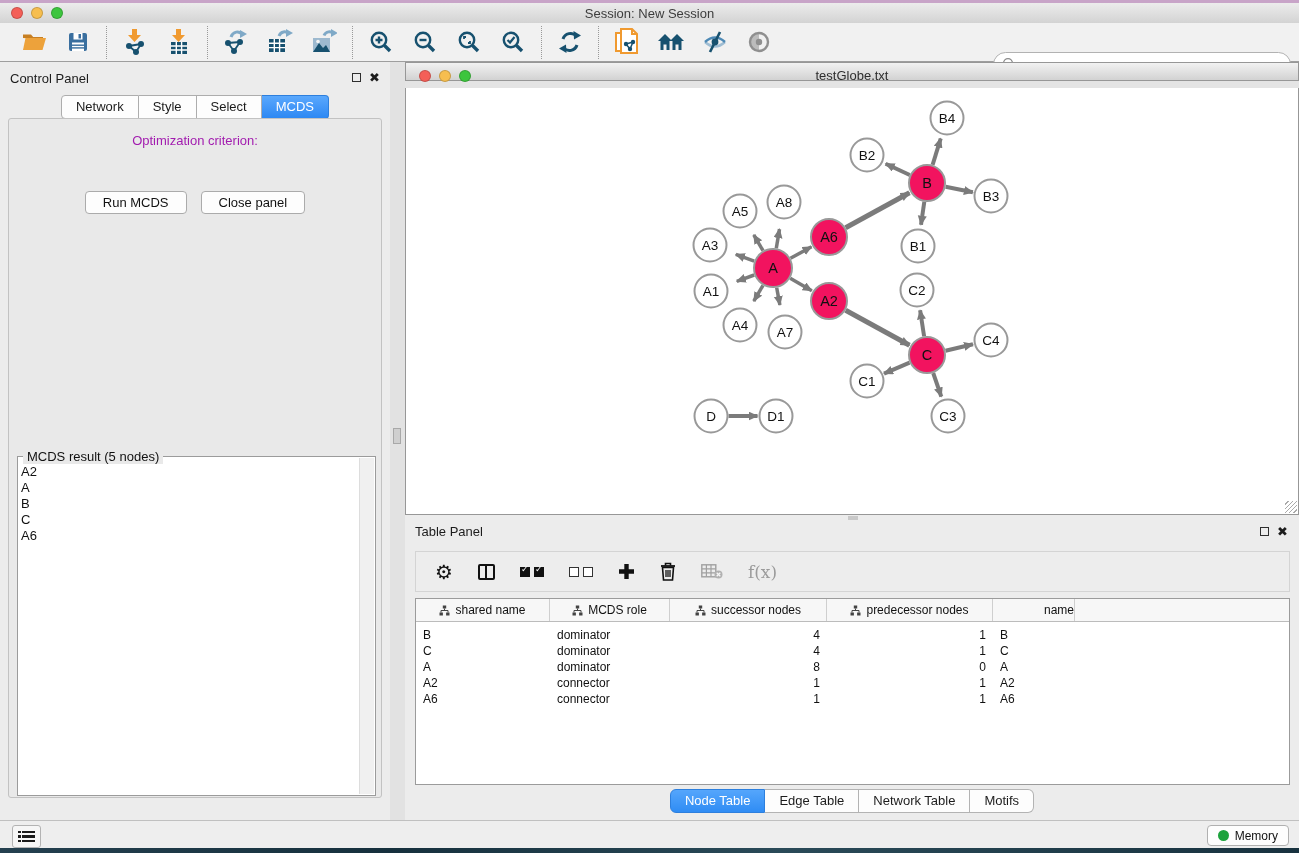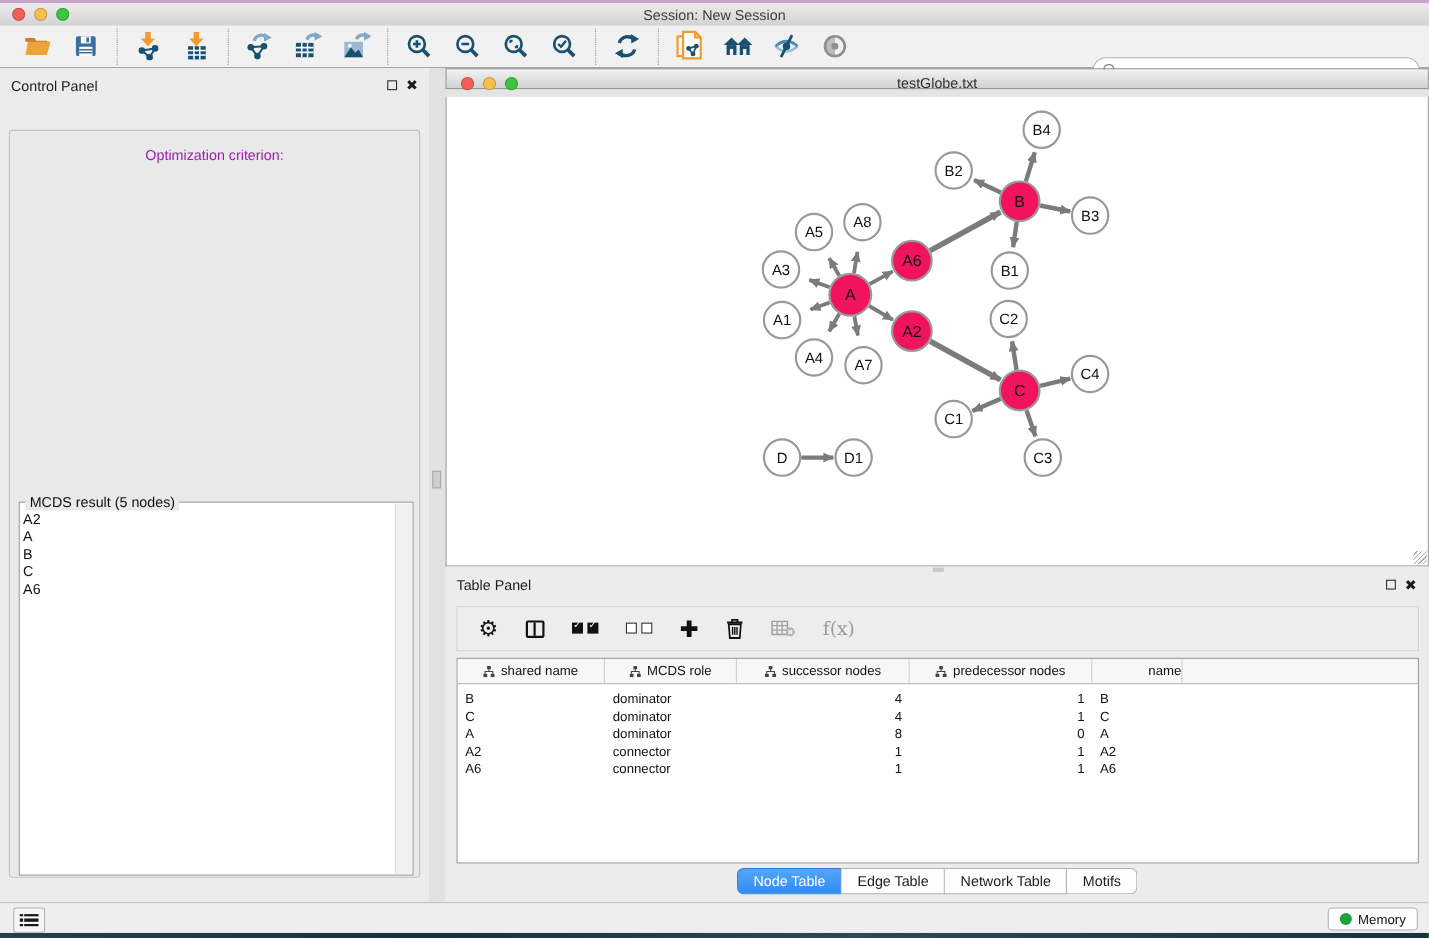--- a/index.html
+++ b/index.html
@@ -329,22 +329,32 @@
         </svg>
       </span>
     <input id="search-input" style="border: none; outline: none; background: transparent; flex: 1 1 0%; font-size: 12px; height: 20px;" placeholder="">
   </div>
 </div>
 
 <div id="control-panel" class="abs">
   <div class="panel-title">Control Panel</div>
   <div id="cp-float" class="panel-float"></div>
   <div id="cp-close" class="panel-close">✖</div>
+  <div id="cp-tabs">
+      <div class="seg-tab">Network</div>
+      <div class="seg-tab">Style</div>
+      <div class="seg-tab">Select</div>
+      <div class="seg-tab active">MCDS</div>
+    </div>
   <div id="cp-body">
     <div id="opt-label">Optimization criterion:</div>
+    <div id="cp-buttons">
+      <div class="cp-btn">Run MCDS</div>
+      <div class="cp-btn">Close panel</div>
+    </div>
     <div id="result-box">
       <div id="result-legend">MCDS result (5 nodes)</div>
       <div id="result-list">
           <div>A2</div>
           <div>A</div>
           <div>B</div>
           <div>C</div>
           <div>A6</div>
         </div>
       <div id="result-scroll"></div>

